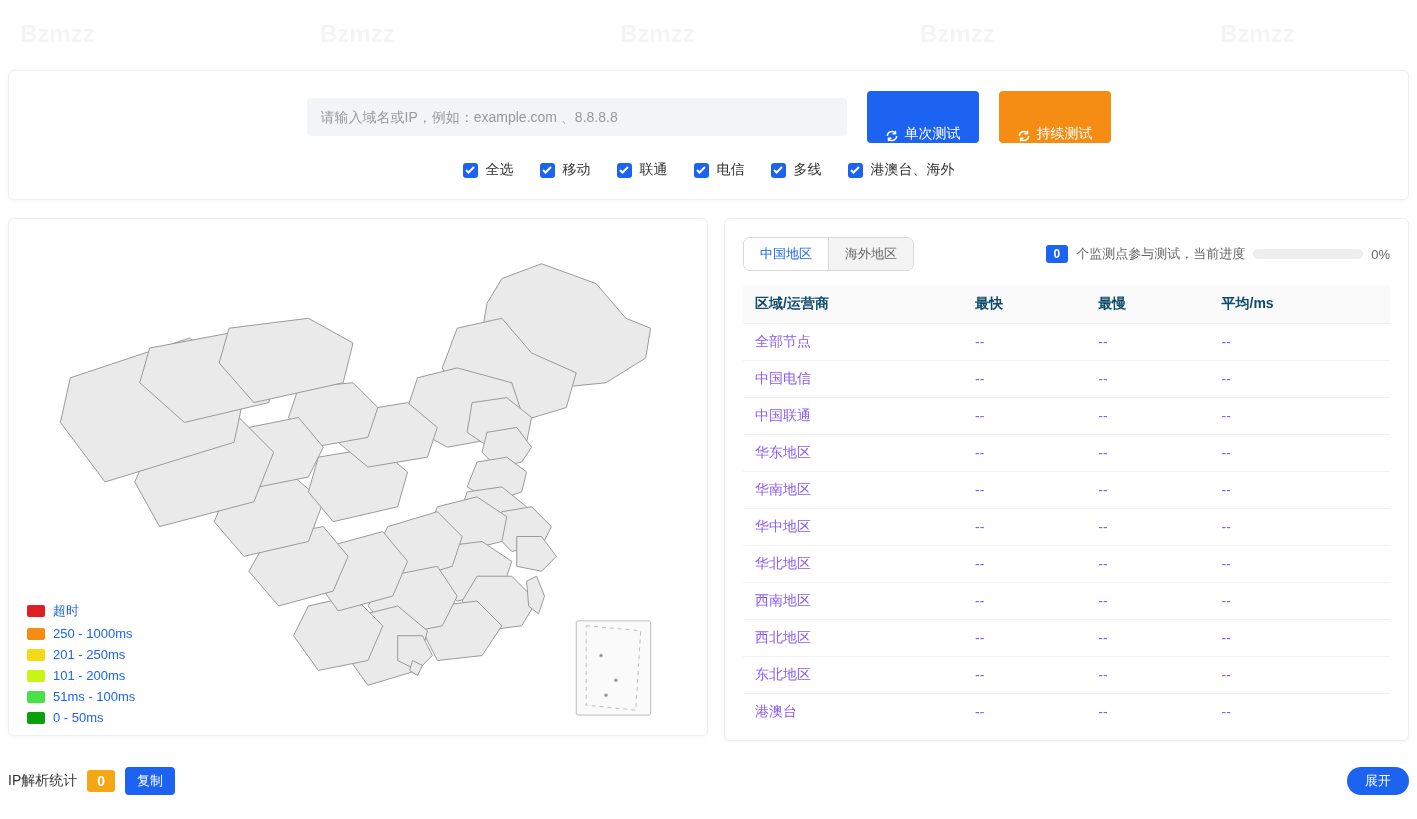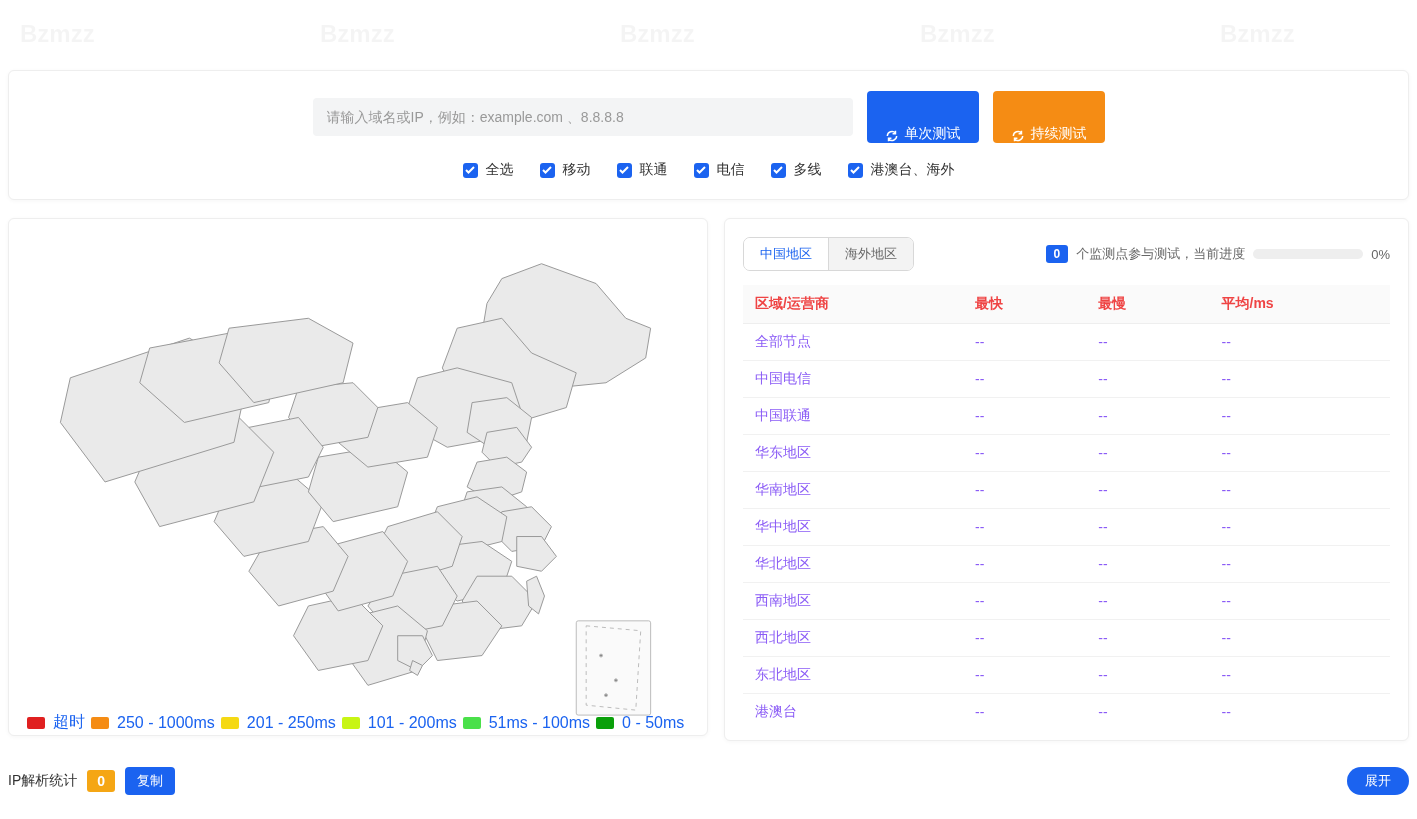--- a/index.html
+++ b/index.html
@@ -2,47 +2,47 @@
 <html><head>
 <meta charset="utf-8">
 <style>
   *{box-sizing:border-box;margin:0;padding:0}
   body{font-family:"Microsoft YaHei","PingFang SC",Arial,sans-serif;font-size:14px;color:#333;background:#fff;width:1417px;position:relative}
   .watermark{position:absolute;inset:0;pointer-events:none;z-index:0;opacity:.04;font-size:24px;font-weight:600;color:#000}
   .watermark span{position:absolute}
   .content{position:relative;z-index:1}
   .card{background:#fff;border:1px solid #eee;border-radius:6px;box-shadow:0 1px 4px rgba(0,0,0,.04)}
   .search-card{margin:70px 8px 0;height:130px;display:flex;flex-direction:column;align-items:center;justify-content:center;gap:18px}
-  .search-row{display:flex;gap:14px;align-items:center}
+  .search-row{display:flex;gap:20px;align-items:center}
   .search-input{width:540px;height:38px;background:#f3f4f5;border:none;border-radius:4px;padding:0 14px;font-size:14px;color:#555;outline:none}
   .search-input::placeholder{color:#999}
   .btn{height:52px;padding:0 18px;border:none;border-radius:4px;color:#fff;font-size:14px;cursor:pointer;display:inline-flex;align-items:flex-end;gap:6px}
   .btn-blue{background:#1b63f0}
   .btn-orange{background:#f58c14}
   .filters{display:flex;gap:26px;align-items:flex-end}
   .chk{display:inline-flex;align-items:center;gap:8px;cursor:pointer;color:#333}
   .chk-box{width:15px;height:15px;background:#1b63f0;border-radius:3px;display:inline-flex;align-items:center;justify-content:center}
   .chk-box svg{width:10px;height:10px}
   .cols{display:flex;gap:16px;margin:18px 8px 0}
   .map-card{width:700px;height:518px;position:relative;padding:10px}
   .map-svg{width:100%;height:100%}
-  .legend{position:absolute;left:18px;bottom:2px;display:flex;flex-direction:row;gap:6px;font-size:16px}
+  .legend{position:absolute;left:18px;bottom:10px;display:flex;flex-direction:column;gap:6px;font-size:13px}
   .legend-item{display:flex;align-items:center;gap:8px;color:#1b63f0;cursor:pointer}
   .legend-sw{width:18px;height:12px;border-radius:2px}
   .right-card{flex:1;min-width:0;padding:18px 18px 10px}
   .tabs-row{display:flex;align-items:center;justify-content:space-between;margin-bottom:14px}
   .tabs{display:flex;border:1px solid #d8d8d8;border-radius:7px;overflow:hidden}
   .tab{padding:7px 16px;font-size:13px;background:#f3f3f3;color:#666;cursor:pointer;border-right:1px solid #d8d8d8}
   .tab:last-child{border-right:none}
   .tab.active{background:#fff;color:#1b63f0}
   .progress-box{display:flex;align-items:center;gap:8px;font-size:13px;color:#666}
   .badge{background:#1b63f0;color:#fff;border-radius:3px;padding:2px 8px;font-size:12px;font-weight:600}
   .progress-bar{width:110px;height:10px;background:#eee;border-radius:6px}
   .tbl{width:100%;border-collapse:collapse;font-size:14px}
-  .tbl th{background:#fafafa;text-align:left;font-weight:600;padding:10px 12px;border-bottom:1px solid #eee;color:#ef4444}
+  .tbl th{background:#fafafa;text-align:left;font-weight:600;padding:10px 12px;border-bottom:1px solid #eee;color:#0c4a6e}
   .tbl td{padding:9px 12px;border-bottom:1px solid #f1f1f1;color:#8b5cf6}
   .tbl tr:last-child td{border-bottom:none}
   .footer-row{display:flex;align-items:center;justify-content:space-between;margin:26px 8px 0;padding-bottom:8px}
   .footer-left{display:flex;align-items:center;gap:10px;font-size:14px}
   .badge-orange{background:#f5a614;color:#fff;border-radius:3px;padding:3px 10px;font-weight:600}
   .btn-sm{height:28px;padding:0 12px;border:none;border-radius:4px;background:#1b63f0;color:#fff;font-size:13px;cursor:pointer}
   .btn-expand{height:28px;padding:0 18px;border:none;border-radius:14px;background:#1b63f0;color:#fff;font-size:13px;cursor:pointer}
   .refresh-icon{display:inline-block;width:14px;height:14px}
 </style>
 </head>

